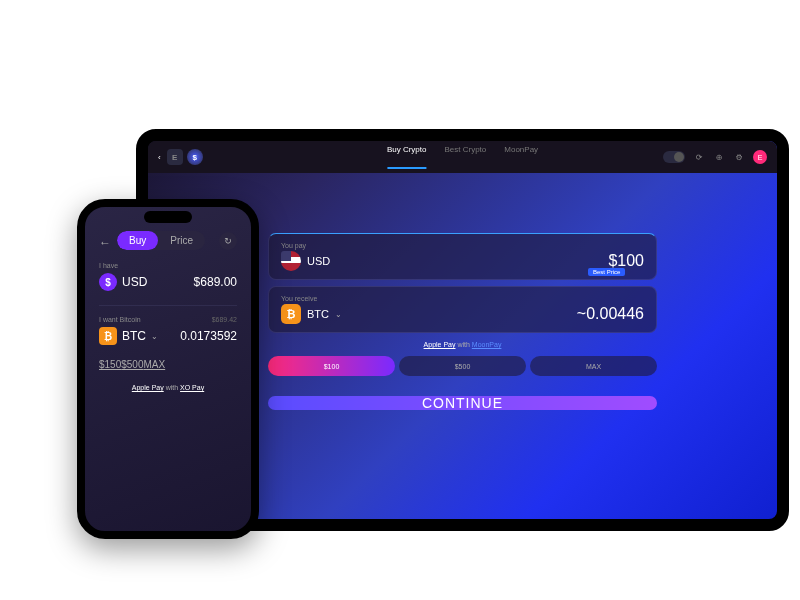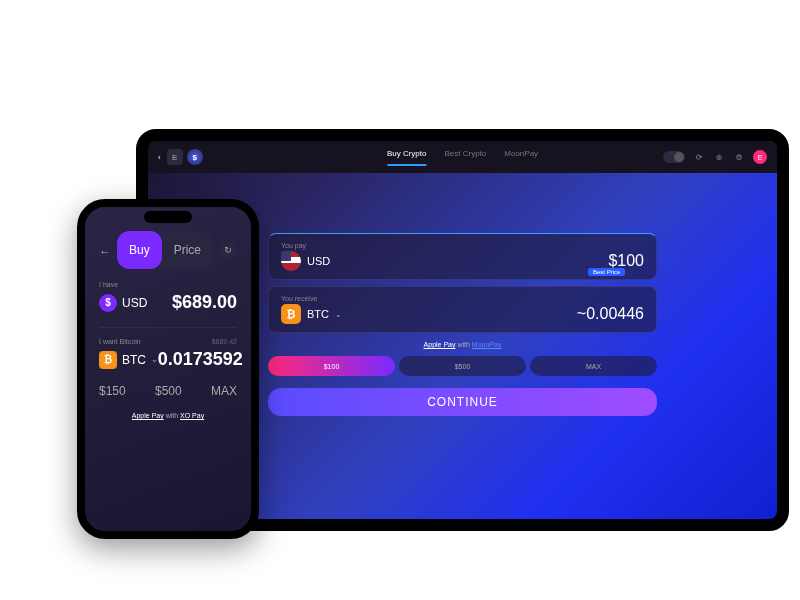--- a/index.html
+++ b/index.html
@@ -38,21 +38,21 @@
 .desktop-topbar .back { color: #fff; margin-right: 6px; cursor: pointer; }
 .desktop-topbar .logo1 {
   width: 16px; height: 16px; background: #2a2a40; border-radius: 4px;
   display: flex; align-items: center; justify-content: center; color: #888; font-weight: bold; margin-right: 4px;
 }
 .desktop-topbar .logo2 {
   width: 16px; height: 16px; background: radial-gradient(circle,#4a5cff,#2a2a40); border-radius: 50%;
   display: flex; align-items: center; justify-content: center; color: #fff; font-weight: bold; margin-right: auto;
 }
 .desktop-topbar .tabs { display: flex; gap: 18px; position: absolute; left: 50%; transform: translateX(-50%); }
-.desktop-topbar .tab { color: #777; padding-bottom: 6px; cursor: pointer; }
+.desktop-topbar .tab { color: #777; padding-bottom: 13px; cursor: pointer; }
 .desktop-topbar .tab.active { color: #fff; border-bottom: 2px solid #2a9bff; }
 .desktop-topbar .right-icons { display: flex; gap: 8px; align-items: center; margin-left: auto; }
 .desktop-topbar .toggle { width: 22px; height: 12px; background: #2a2a40; border-radius: 6px; position: relative; }
 .desktop-topbar .toggle::after { content: ""; position: absolute; right: 1px; top: 1px; width: 10px; height: 10px; background: #555; border-radius: 50%; }
 .desktop-topbar .icon { width: 12px; height: 12px; color: #888; display: flex; align-items: center; justify-content: center; }
 .desktop-topbar .avatar { width: 14px; height: 14px; background: #ff2a7a; border-radius: 50%; display: flex; align-items: center; justify-content: center; color: #fff; font-size: 7px;}
 
 .desktop-body { padding: 60px 120px 20px; }
 
 .card {
@@ -75,21 +75,21 @@
 .best-price { background: #2a5cff; color: #fff; font-size: 6px; padding: 1px 5px; border-radius: 2px; position: absolute; margin-top: -18px; margin-left: 320px;}
 
 .pay-note { text-align: center; font-size: 7px; color: #aaa; margin: 8px 0; }
 .pay-note .apple { color: #fff; text-decoration: underline; }
 .pay-note .moonpay { color: #5a8cff; text-decoration: underline; }
 
 .quick-amounts { display: flex; gap: 4px; margin: 8px 0; }
 .qa-btn { flex: 1; height: 20px; border-radius: 10px; font-size: 7px; color: #aaa; background: rgba(30,25,55,0.6); display: flex; align-items: center; justify-content: center; cursor: pointer; }
 .qa-btn.active { background: linear-gradient(90deg, #ff2a7a, #7a2aff); color: #fff; }
 
-.continue-btn { width: 100%; height: 28px; border-radius: 13px; background: linear-gradient(90deg, #5a4cff, #a04cff); color: #fff; font-size: 12px; display: flex; align-items: center; justify-content: center; margin-top: 12px; cursor: pointer; letter-spacing: 1px; }
+.continue-btn { width: 100%; height: 14px; border-radius: 13px; background: linear-gradient(90deg, #5a4cff, #a04cff); color: #fff; font-size: 14px; display: flex; align-items: center; justify-content: center; margin-top: 20px; cursor: pointer; letter-spacing: 1px; }
 
 
 .phone {
   position: absolute;
   left: 77px;
   top: 199px;
   width: 182px;
   height: 340px;
   background: linear-gradient(160deg, #2a2545 0%, #1a1530 100%);
   border-radius: 28px;
@@ -97,36 +97,36 @@
   box-sizing: border-box;
   overflow: hidden;
   z-index: 10;
   box-shadow: 0 10px 30px rgba(0,0,0,0.4);
 }
 .phone .notch { position: absolute; left: 50%; transform: translateX(-50%); top: 4px; width: 48px; height: 12px; background: #000; border-radius: 8px; }
 .phone-body { padding: 24px 14px 10px; }
 .phone-top { display: flex; align-items: center; gap: 6px; margin-bottom: 12px; }
 .phone-back { color: #aaa; font-size: 12px; cursor: pointer; }
 .phone-tabs { display: flex; background: #2a2540; border-radius: 12px; overflow: hidden; }
-.phone-tab { font-size: 12px; padding: 12px 12px; color: #aaa; cursor: pointer; }
+.phone-tab { font-size: 10px; padding: 4px 12px; color: #aaa; cursor: pointer; }
 .phone-tab.active { background: #7a2aff; color: #fff; border-radius: 12px; }
 .phone-history { margin-left: auto; width: 18px; height: 18px; border-radius: 50%; background: #2a2540; display: flex; align-items: center; justify-content: center; color: #aaa; font-size: 9px; cursor: pointer;}
 
 .phone-section { margin-bottom: 14px; }
 .phone-label { font-size: 7px; color: #888; margin-bottom: 4px; }
 .phone-row { display: flex; align-items: center; justify-content: space-between; }
 .phone-left { display: flex; align-items: center; gap: 5px; }
 .usd-badge { width: 18px; height: 18px; border-radius: 50%; background: #7a2aff; display: flex; align-items: center; justify-content: center; color: #fff; font-size: 10px; font-weight: bold; }
 .btc-badge-sm { width: 18px; height: 18px; border-radius: 4px; background: #f7931a; display: flex; align-items: center; justify-content: center; color: #fff; font-size: 10px; font-weight: bold; }
 .phone-symbol { color: #fff; font-size: 12px; font-weight: 500; }
-.phone-amount { color: #fff; font-size: 18px; font-weight: 700; }
+.phone-amount { color: #fff; font-size: 12px; font-weight: 400; }
 .phone-subamount { font-size: 7px; color: #666; text-align: right; margin-bottom: 2px; }
 .phone-divider { height: 1px; background: rgba(100,100,150,0.2); margin: 10px 0; }
 
-.phone-quick { display: flex; justify-content: space-between; font-size: 12px; color: #aaa; margin: 14px 0; }
+.phone-quick { display: flex; justify-content: flex-start; font-size: 10px; color: #aaa; margin: 14px 0; text-decoration: underline; }
 .phone-qbtn { cursor: pointer; }
 
 .phone-paynote { text-align: center; font-size: 7px; color: #aaa; }
 .phone-paynote .apple { color: #fff; text-decoration: underline; }
 .phone-paynote .xo { color: #fff; text-decoration: underline; }
 </style>
 </head>
 <body>
 
 <div class="desktop">

